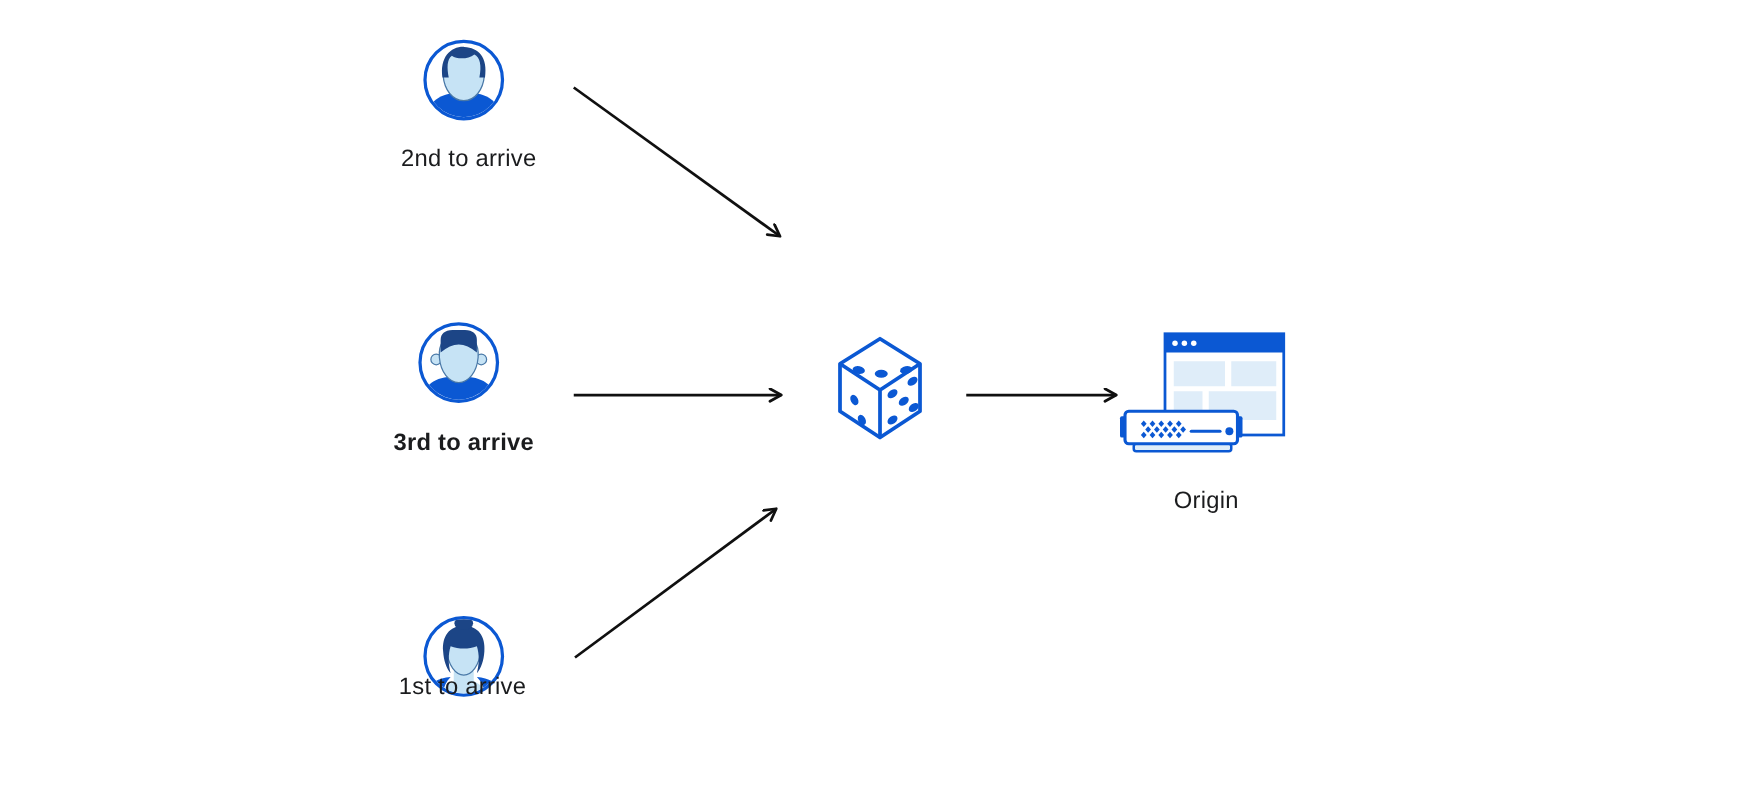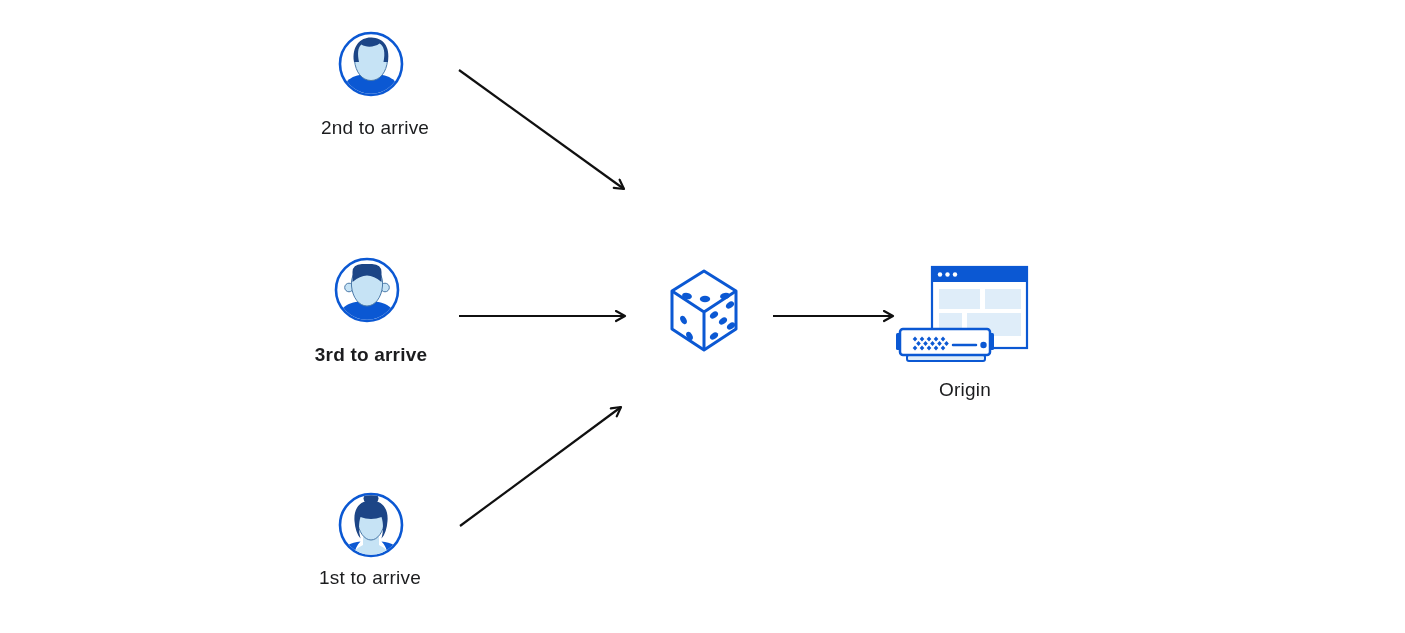--- a/index.html
+++ b/index.html
@@ -62,21 +62,21 @@
     <circle cx="35" cy="35" r="31" fill="#ffffff" stroke="#0B58D3" stroke-width="2.6"></circle>
     <g clip-path="url(#c3)">
       <path d="M27,47 L27,55 C23,57 17,60 15,70 L55,70 C53,60 47,57 43,55 L43,47 Z" fill="#C6E3F5"></path>
       <path d="M4,70 C5.5,57 13,52.5 24.5,51.5 C20,56 18,62 17.5,70 Z" fill="#0B58D3"></path>
       <path d="M66,70 C64.5,57 57,52.5 45.5,51.5 C50,56 52,62 52.5,70 Z" fill="#0B58D3"></path>
       <path d="M35,13 C44.5,13 49.5,21 48.5,31 C47.5,42 41.5,50 35,50 C28.5,50 22.5,42 21.5,31 C20.5,21 25.5,13 35,13 Z" fill="#C6E3F5" stroke="#4A79A8" stroke-width="1"></path>
       <path d="M35,10.5 C23.5,10.5 17.5,19 18.5,31 C19,38.5 21,44.5 24.5,48.5 C22.5,41 22.5,33.5 24.5,27 C31,29.5 39,29.5 45.5,27 C47.5,33.5 47.5,41 45.5,48.5 C49,44.5 51,38.5 51.5,31 C52.5,19 46.5,10.5 35,10.5 Z" fill="#1C4586"></path>
       <ellipse cx="35" cy="8.5" rx="7.5" ry="5.5" fill="#1C4586"></ellipse>
     </g>
   </svg>
-  <div class="node-label" style="left:285px;top:567px;">1st to arrive</div>
+  <div class="node-label" style="left:285px;top:539px;">1st to arrive</div>
 
   <svg class="abs" style="left:668px;top:267px;" width="72" height="85" viewBox="0 0 72 85">
     <path d="M36,4 L68,24 L68,62 L36,83 L4,62 L4,24 Z" fill="#ffffff" stroke="#0B58D3" stroke-width="3" stroke-linejoin="round"></path>
     <path d="M4,24 L36,45 L68,24 M36,45 L36,83" fill="none" stroke="#0B58D3" stroke-width="3" stroke-linejoin="round"></path>
     <g fill="#0B58D3">
       <ellipse cx="19" cy="29" rx="5" ry="3.1" transform="rotate(12 19 29)"></ellipse>
       <ellipse cx="37" cy="32" rx="5.2" ry="3.2"></ellipse>
       <ellipse cx="57" cy="29" rx="5" ry="3.1" transform="rotate(-12 57 29)"></ellipse>
       <ellipse cx="15.5" cy="53" rx="4.4" ry="2.9" transform="rotate(62 15.5 53)"></ellipse>
       <ellipse cx="21.5" cy="69" rx="4.4" ry="2.9" transform="rotate(62 21.5 69)"></ellipse>
@@ -124,15 +124,15 @@
       <use href="#dm" transform="translate(58.5,85.5)"></use>
       <use href="#dm" transform="translate(27,90)"></use>
         <use href="#dm" transform="translate(34,90)"></use>
       <use href="#dm" transform="translate(41,90)"></use>
         <use href="#dm" transform="translate(48,90)"></use>
       <use href="#dm" transform="translate(55,90)"></use>
     </g>
     <line x1="65" y1="87" x2="88" y2="87" stroke="#0B58D3" stroke-width="2.5" stroke-linecap="round"></line>
     <circle cx="95.5" cy="87" r="3.2" fill="#0B58D3"></circle>
   </svg>
-  <div class="node-label" style="left:880px;top:379px;">Origin</div>
+  <div class="node-label" style="left:880px;top:390px;">Origin</div>
 
 </div>
 
 </body></html>

